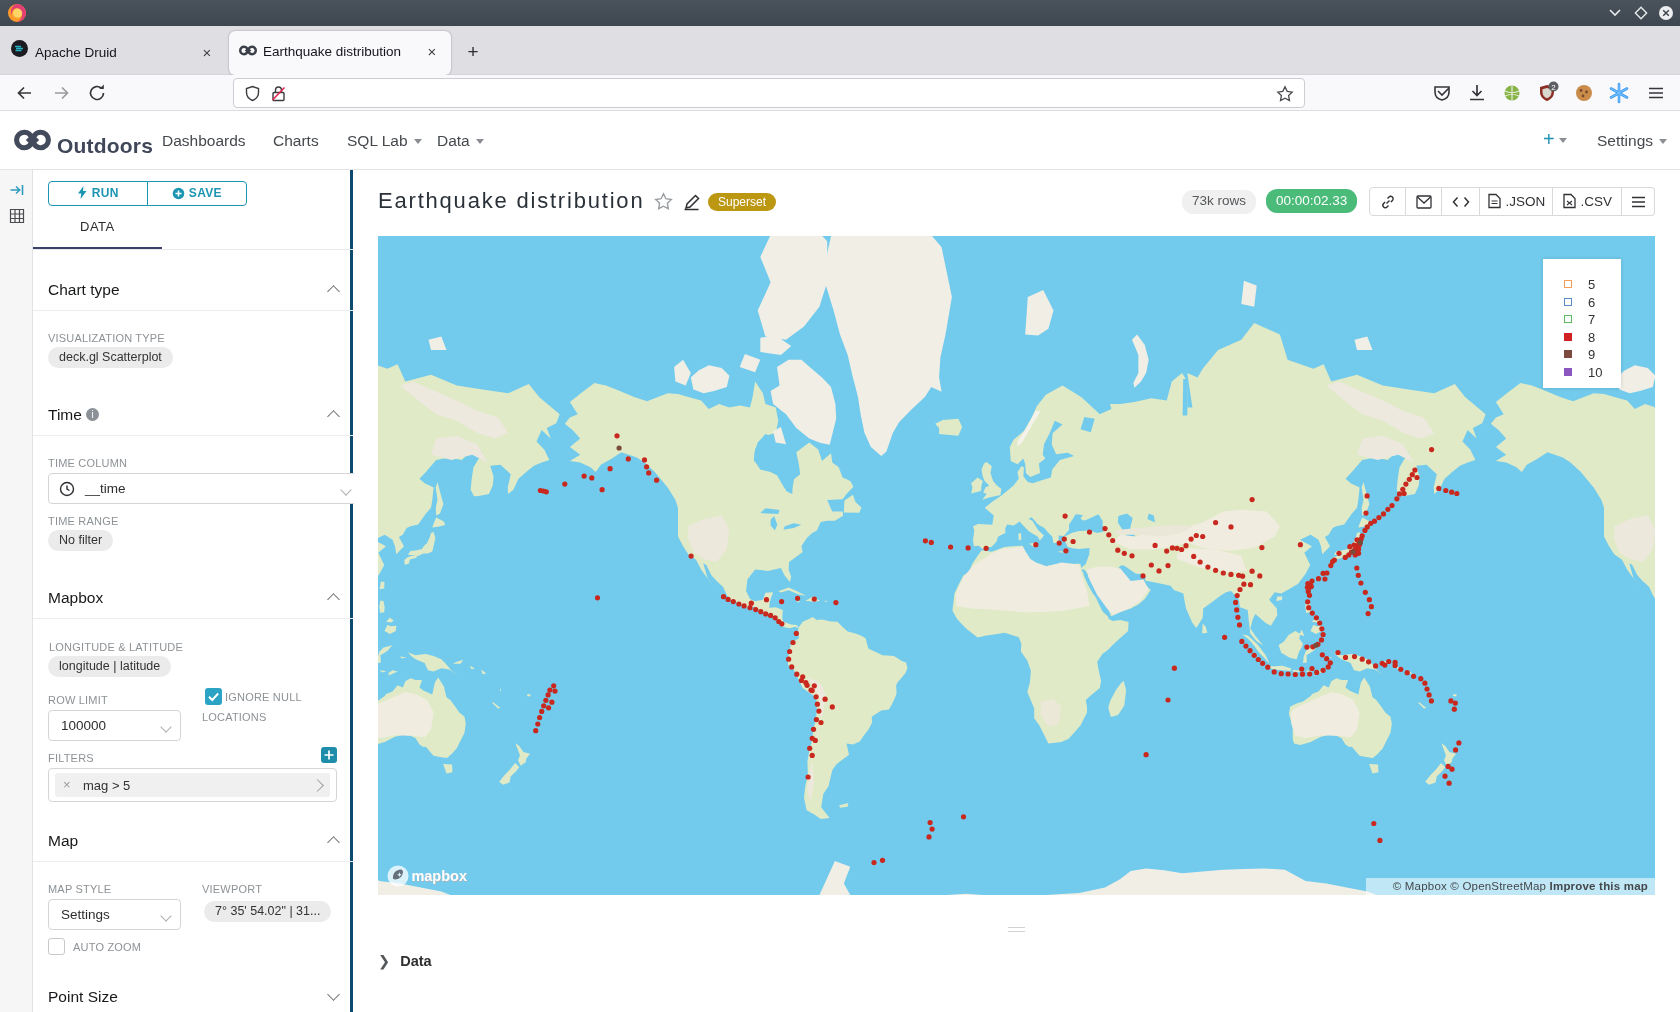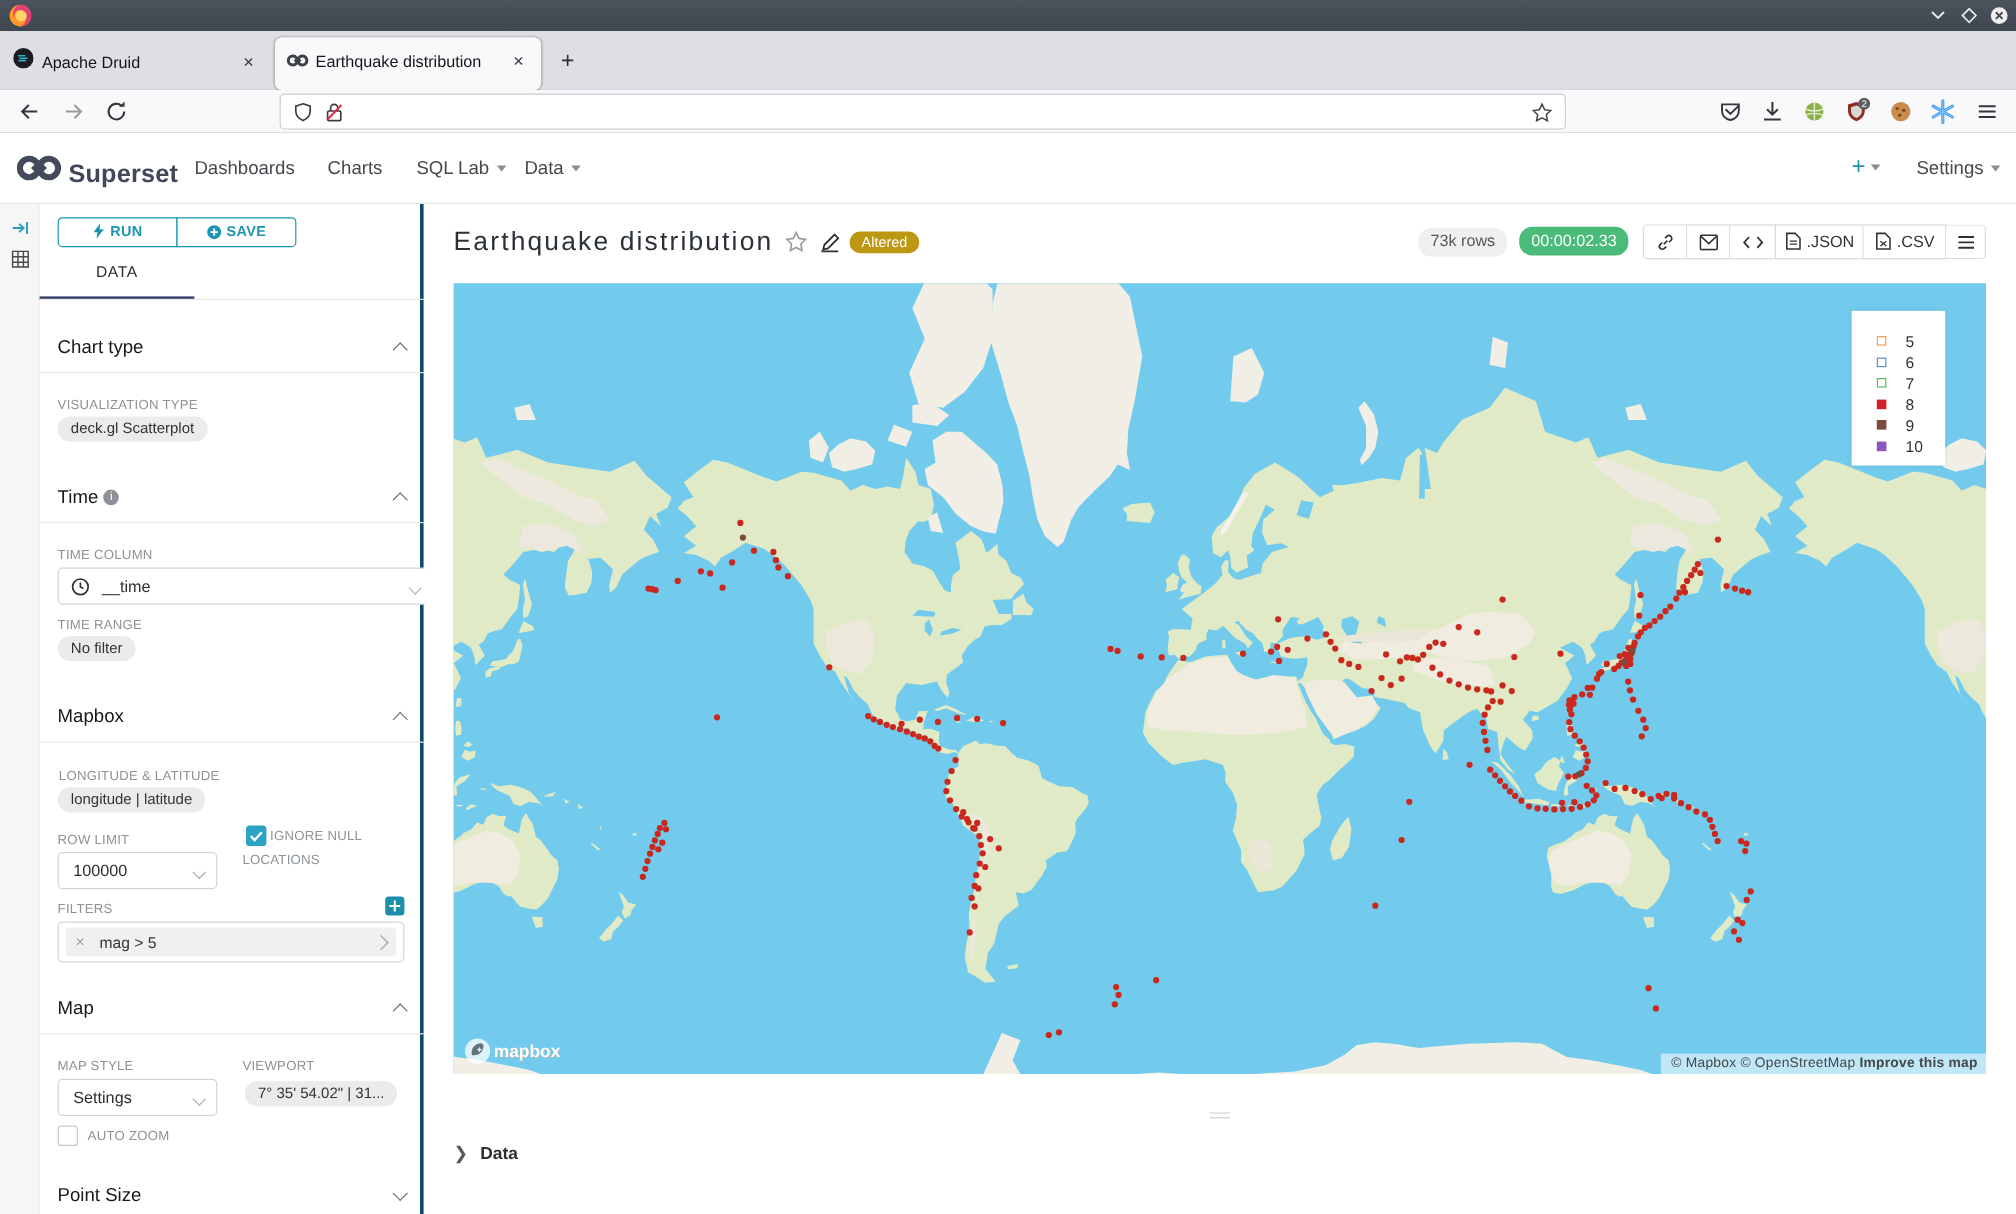--- a/index.html
+++ b/index.html
@@ -49,21 +49,21 @@
 
 #ctitle{position:absolute;left:24px;top:18px;font-size:22px;letter-spacing:1.8px;color:#2a3138}
 .hpill{position:absolute;height:24px;border-radius:11px;font-size:12.5px;line-height:22px;padding:0 10px}
 .hbtn{position:absolute;top:17px;height:29px;background:#fff;border:1px solid #d9d9d9;border-left:none;font-size:13.5px;color:#323236;text-align:center}
 
 #map{position:absolute;left:24px;top:66px;width:1277px;height:659px;background:#72cbec;overflow:hidden}
 #legend{position:absolute;left:1165px;top:23px;width:78px;height:129px;background:#fff;box-shadow:0 0 4px rgba(0,0,0,.15)}
 .lgrow{position:absolute;left:21px;width:60px;height:10px}
 .lgsq{position:absolute;left:0;top:0;width:8px;height:8px}
 .lgtx{position:absolute;left:24px;top:-3px;font-size:13px;color:#333}
-#attrib{position:absolute;right:0;bottom:0;height:17px;background:rgba(255,255,255,.55);font-size:11.5px;letter-spacing:.2px;color:#45484b;padding:2px 7px 0 9px;white-space:nowrap}
+#attrib{position:absolute;right:0;bottom:0;height:17px;background:rgba(255,255,255,.55);font-size:11.5px;letter-spacing:.2px;color:#45484b;padding:2px 7px 0 27px;white-space:nowrap}
 #mblogo{position:absolute;left:9px;bottom:8px;width:90px;height:23px}
 
 #handle{position:absolute;left:654px;top:757px;width:17px;height:5px;border-top:1.6px solid #d2d2d2;border-bottom:1.6px solid #d2d2d2}
 #datarow{position:absolute;left:24px;top:783px;font-size:14.5px;color:#2e2e30;font-weight:bold}
 </style></head>
 <body>
 
 <div id="titlebar">
  <svg class="abs" style="left:7px;top:3px" width="20" height="20" viewBox="0 0 20 20">
       <circle cx="10" cy="10" r="9" fill="#ff9a2a"></circle>
@@ -154,21 +154,21 @@
     </svg>
  <svg class="navic" style="left:1641px" width="30" height="30" viewBox="0 0 30 30">
       <path d="M8 10.5h14M8 15h14M8 19.5h14" stroke="#35363a" stroke-width="1.7"></path>
     </svg>
 </div>
 
 <div id="snav">
  <svg class="abs" style="left:14px;top:16px" width="39" height="26" viewBox="0 0 38 24">
       <path d="M10 2a10 10 0 0 1 8 4 10 10 0 0 1 8-4 10 10 0 0 1 0 20 10 10 0 0 1-8-4 10 10 0 0 1-8 4 10 10 0 0 1 0-20zm0 5a5 5 0 0 0 0 10 5 5 0 0 0 4.2-2.3L11.5 12l2.8-2.7A5 5 0 0 0 10 7zm16 0a5 5 0 0 0-4.2 2.3L24.5 12l-2.7 2.7A5 5 0 1 0 26 7z" fill="#434a5c"></path>
     </svg>
- <div class="abs" style="left:57px;top:23px;font-size:21px;font-weight:bold;color:#3f4758;letter-spacing:.2px">Superset</div>
+ <div class="abs" style="left:57px;top:23px;font-size:21px;font-weight:bold;color:#3f4758;letter-spacing:.2px">Outdoors</div>
  <div class="menu" style="left:162px">Dashboards</div>
  <div class="menu" style="left:273px">Charts</div>
  <div class="menu" style="left:347px">SQL Lab<span class="caret"></span></div>
  <div class="menu" style="left:437px">Data<span class="caret"></span></div>
  <div class="menu" style="left:1543px;color:#1c95b3;font-size:20px;top:17px">+<span class="caret" style="margin-left:4px"></span></div>
  <div class="menu" style="left:1597px">Settings<span class="caret"></span></div>
 </div>
 
 <div id="strip">
  <svg class="abs" style="left:9px;top:12px" width="16" height="16" viewBox="0 0 16 16">
@@ -256,21 +256,21 @@
 
 <div id="main">
  <div id="ctitle">Earthquake distribution</div>
  <svg class="abs" style="left:300px;top:22px" width="19" height="19" viewBox="0 0 19 19">
       <path d="M9.5 1.8l2.4 4.9 5.4.8-3.9 3.8.9 5.4-4.8-2.5-4.8 2.5.9-5.4L1.7 7.5l5.4-.8z" stroke="#9a9da0" stroke-width="1.4" fill="none"></path>
     </svg>
  <svg class="abs" style="left:329px;top:24px" width="17" height="17" viewBox="0 0 17 17">
       <path d="M12.5 1.5l3 3L7 13l-4 1 1-4z" stroke="#303034" stroke-width="1.5" fill="none"></path>
       <path d="M1.5 15.5h14" stroke="#303034" stroke-width="1.5"></path>
     </svg>
- <div class="hpill" style="left:354px;top:23px;background:#bc9712;color:#fff;height:18px;line-height:18px;font-size:12px">Altered</div>
+ <div class="hpill" style="left:354px;top:23px;background:#bc9712;color:#fff;height:18px;line-height:18px;font-size:12px">Superset</div>
  <div class="hpill" style="left:828px;top:20px;background:#f0f0f0;color:#55585b;font-size:13.5px">73k rows</div>
  <div class="hpill" style="left:912px;top:19px;background:#4bbb79;color:#fff;font-size:13.5px;height:24px;line-height:24px">00:00:02.33</div>
  <div class="hbtn" style="left:1015px;width:37px;border-left:1px solid #d9d9d9;border-radius:4px 0 0 4px"><svg style="margin-top:6px" width="16" height="16" viewBox="0 0 16 16">
         <path d="M6.5 9.5l3-3M7.5 4.5l1.5-1.5a2.4 2.4 0 0 1 3.4 3.4L10.9 7.9M8.5 11.5L7 13a2.4 2.4 0 0 1-3.4-3.4l1.5-1.5" stroke="#323236" stroke-width="1.4" fill="none"></path>
       </svg></div>
  <div class="hbtn" style="left:1052px;width:36px"><svg style="margin-top:7px" width="16" height="14" viewBox="0 0 16 14">
         <rect x="1" y="1" width="14" height="12" rx="1" stroke="#323236" stroke-width="1.3" fill="none"></rect>
         <path d="M1.5 2l6.5 6 6.5-6" stroke="#323236" stroke-width="1.3" fill="none"></path>
       </svg></div>
  <div class="hbtn" style="left:1088px;width:38px"><svg style="margin-top:7px" width="18" height="14" viewBox="0 0 18 14">

